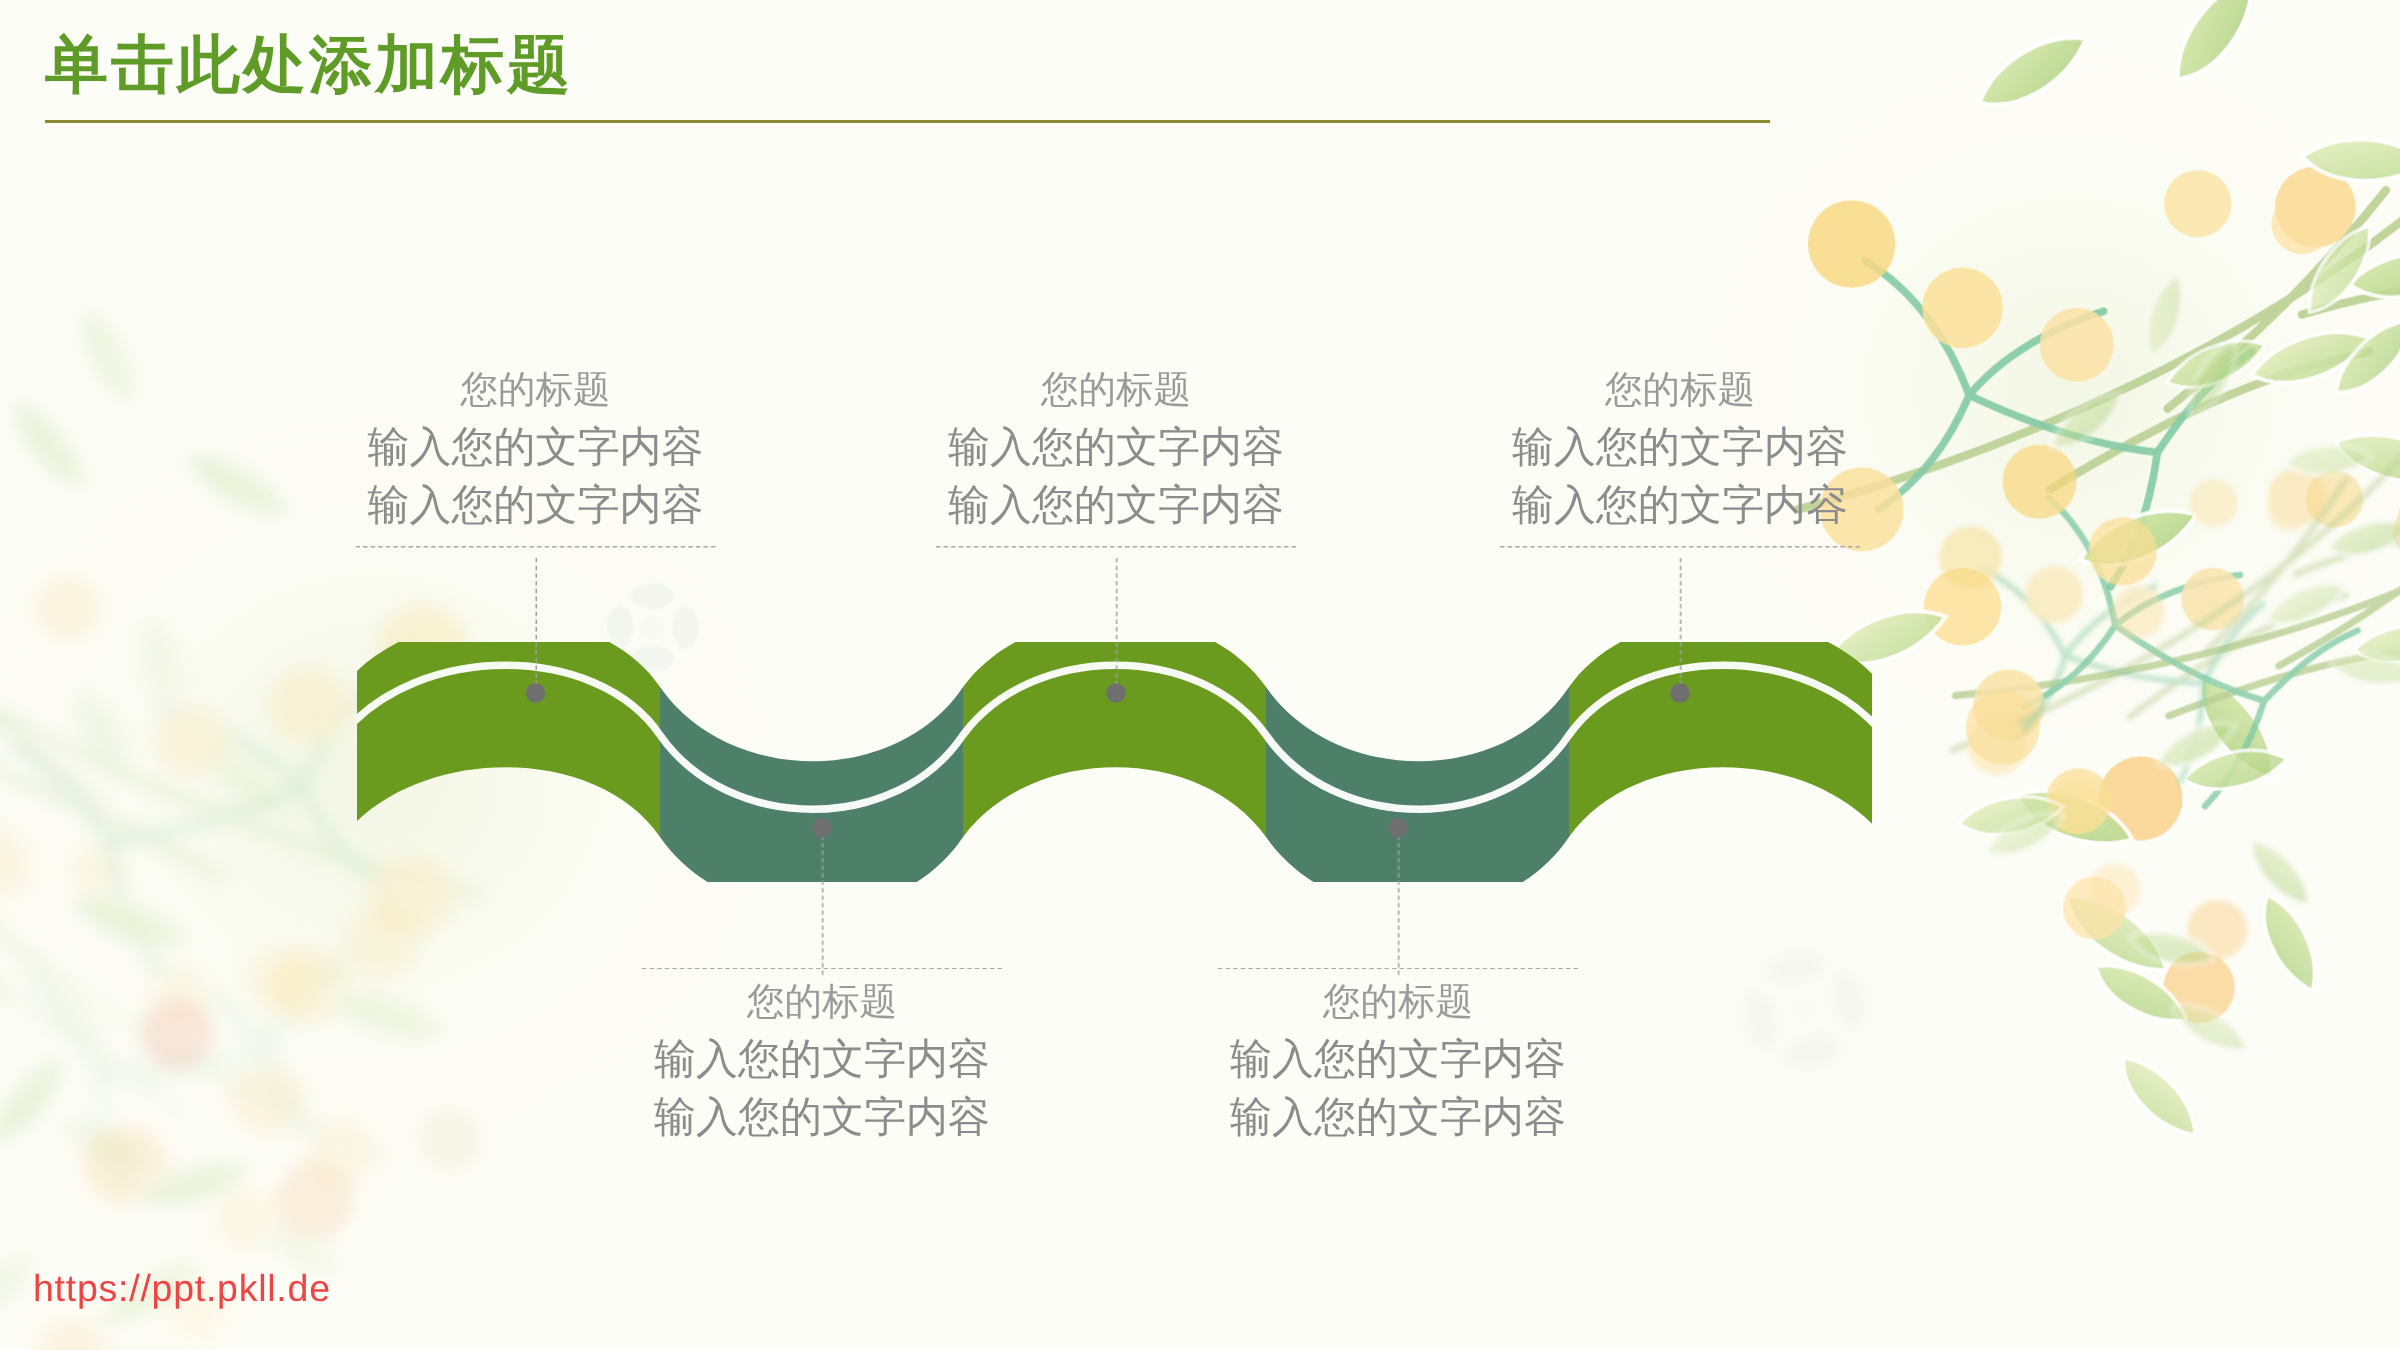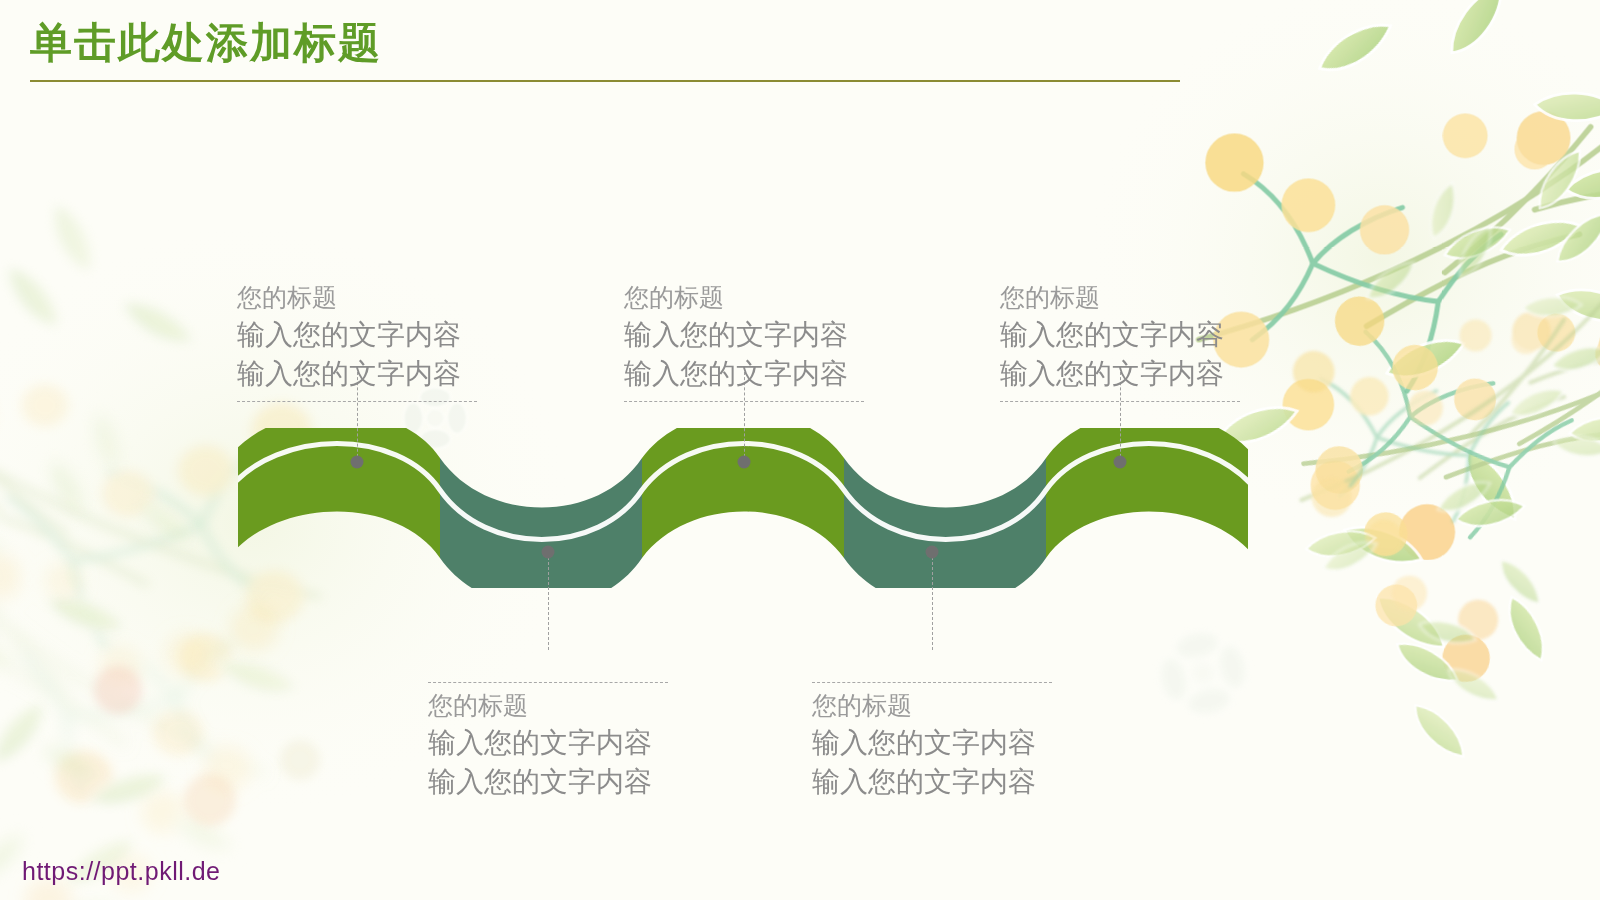--- a/index.html
+++ b/index.html
@@ -54,21 +54,21 @@
     top: 428px;
     width: 1010px;
     height: 160px;
   }
   .wave-wrap svg { display: block; }
 
   
   .callout {
     position: absolute;
     width: 240px;
-    margin-top: 37px;
+    text-align: center;
   }
   .callout .c-title {
     font-size: 25px;
     color: #9a9a9a;
     line-height: 1.25;
     margin: 0 0 3px 0;
     white-space: nowrap;
   }
   .callout .c-line {
     font-size: 28px;
@@ -100,23 +100,23 @@
     height: 13px;
     border-radius: 50%;
     background: #6f6f6f;
     transform: translate(-50%, -50%);
   }
 
   
   .watermark {
     position: absolute;
     left: 22px;
-    bottom: 14px;
+    bottom: 26px;
     font-size: 25px;
-    color: #701a75;
+    color: #ef4444;
     letter-spacing: 0.5px;
   }
 </style>
 </head>
 <body>
 
 <div class="slide">
 
   <div class="bg-art">
     <svg width="1600" height="900" viewBox="0 0 1600 900" xmlns="http://www.w3.org/2000/svg">

